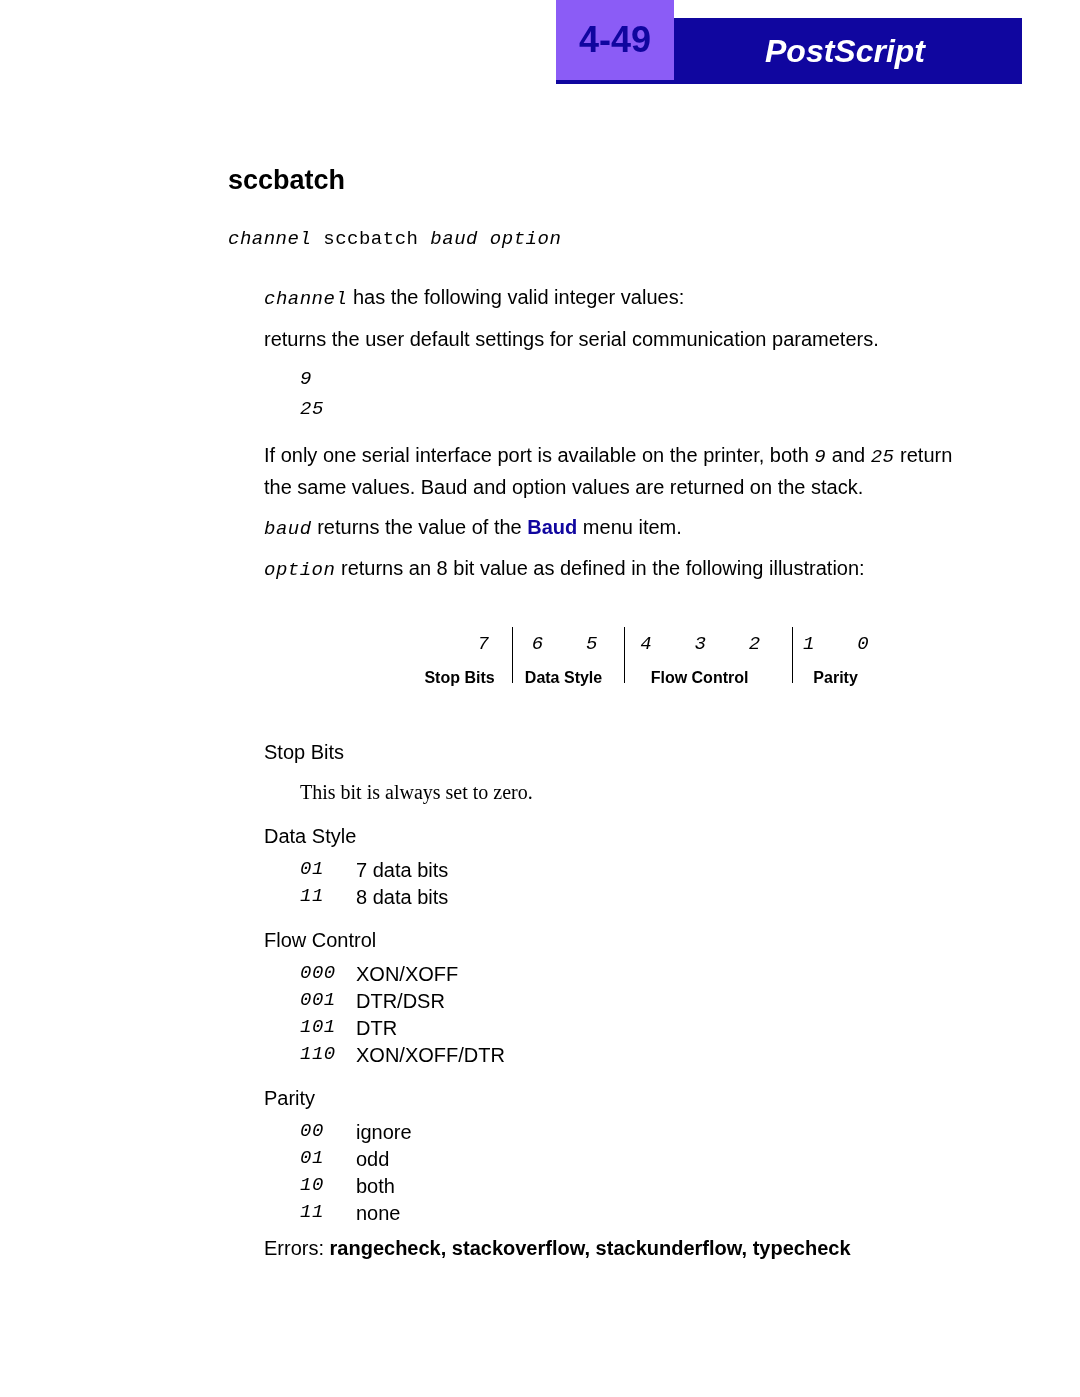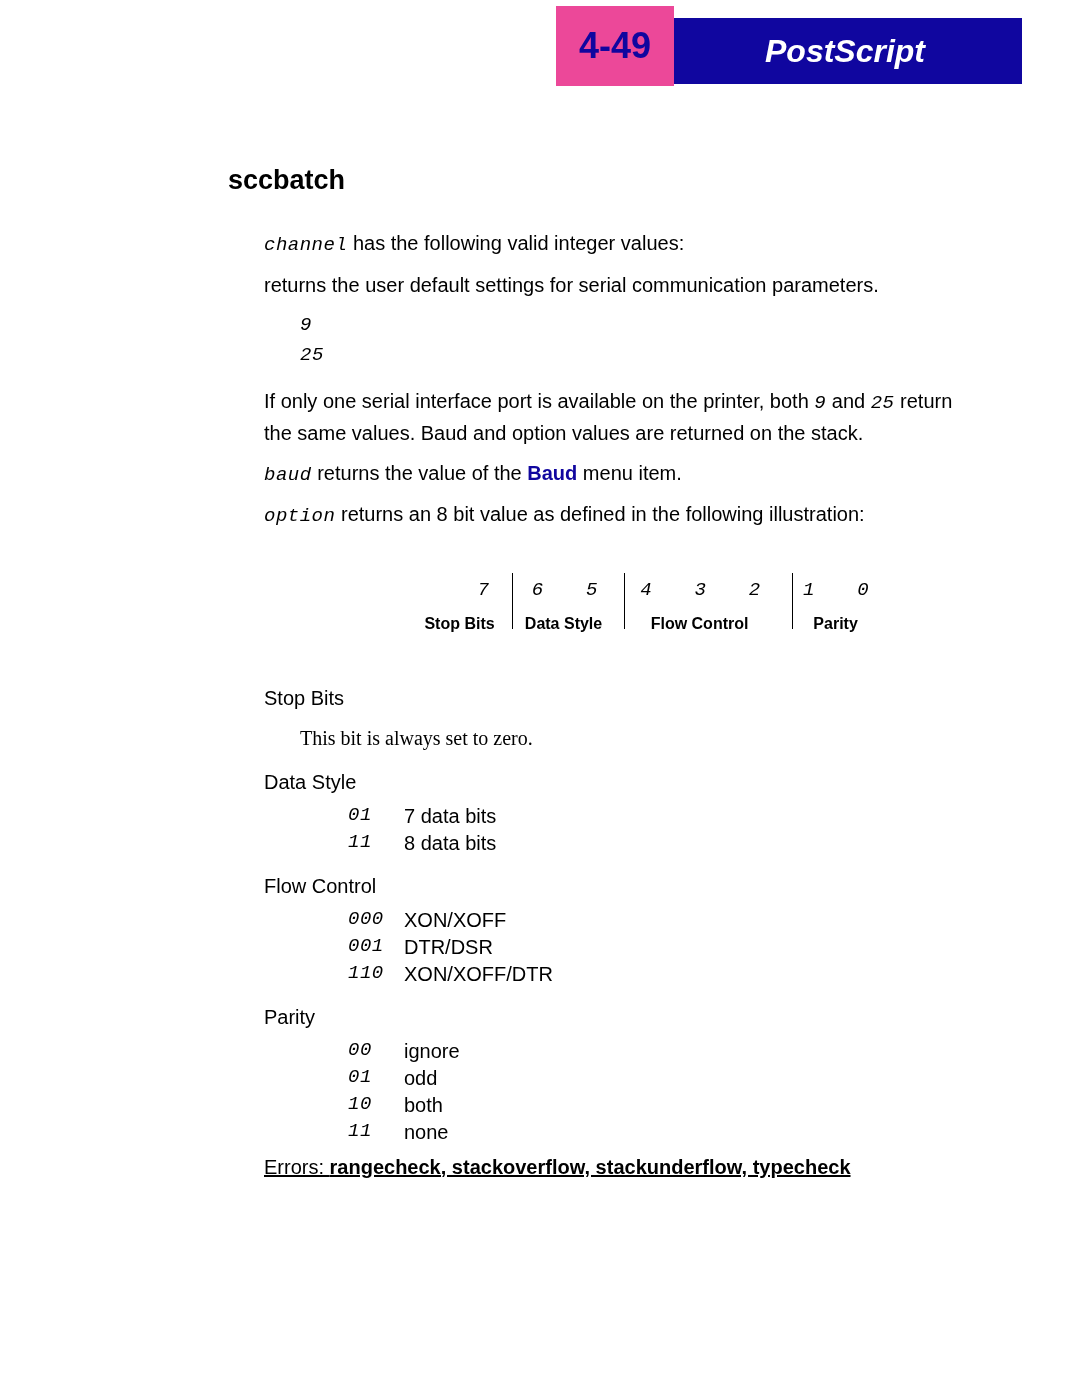--- a/index.html
+++ b/index.html
@@ -16,25 +16,25 @@
     top: 18px;
     left: 556px;
     right: 58px;
     height: 66px;
     background: #10069f;
     display: flex;
     align-items: center;
   }
   .page-num-box {
     position: absolute;
-    top: 6px;
+    top: 0;
     left: 556px;
     width: 118px;
     height: 80px;
-    background: #ec4899;
+    background: #8b5cf6;
     border: 0;
     display: flex;
     align-items: center;
     justify-content: center;
     font-weight: bold;
     font-size: 36px;
     color: #10069f;
   }
   .header-title {
     position: absolute;
@@ -155,46 +155,49 @@
   .pairrow {
     display: flex;
     line-height: 1.35;
   }
   .paircode {
     font-family: "Courier New", Courier, monospace;
     font-style: italic;
     font-size: 19px;
     width: 56px;
     letter-spacing: 0.5px;
-    margin-left: 48px;
   }
   .pairval {
     font-size: 20px;
   }
   .errors {
     font-size: 20px;
-    text-decoration: underline;
   }
   .errors b { font-weight: bold; }
 </style>
 </head>
 <body>
 
 <div class="header-banner"></div>
 <div class="page-num-box">
   <span>4-49</span>
 </div>
 <div class="header-title">
   <span>PostScript</span>
 </div>
 
 <div class="content">
 
   <h2>sccbatch</h2>
 
+  <p class="signature">
+    <span>channel</span>
+    <span class="nonitalic">sccbatch</span>
+    <span>baud option</span>
+  </p>
 
   <div class="body">
 
     <p>
       <span class="mono">channel</span><span> has the following valid integer values:</span>
     </p>
 
     <p>returns the user default settings for serial communication parameters.</p>
 
     <div class="valuelist">
@@ -259,20 +262,24 @@
       <div class="pairtable">
         <div class="pairrow">
             <span class="paircode">000</span>
             <span class="pairval">XON/XOFF</span>
           </div>
         <div class="pairrow">
             <span class="paircode">001</span>
             <span class="pairval">DTR/DSR</span>
           </div>
         <div class="pairrow">
+            <span class="paircode">101</span>
+            <span class="pairval">DTR</span>
+          </div>
+        <div class="pairrow">
             <span class="paircode">110</span>
             <span class="pairval">XON/XOFF/DTR</span>
           </div>
       </div>
 
       <div class="term">Parity</div>
       <div class="pairtable">
         <div class="pairrow">
             <span class="paircode">00</span>
             <span class="pairval">ignore</span>

